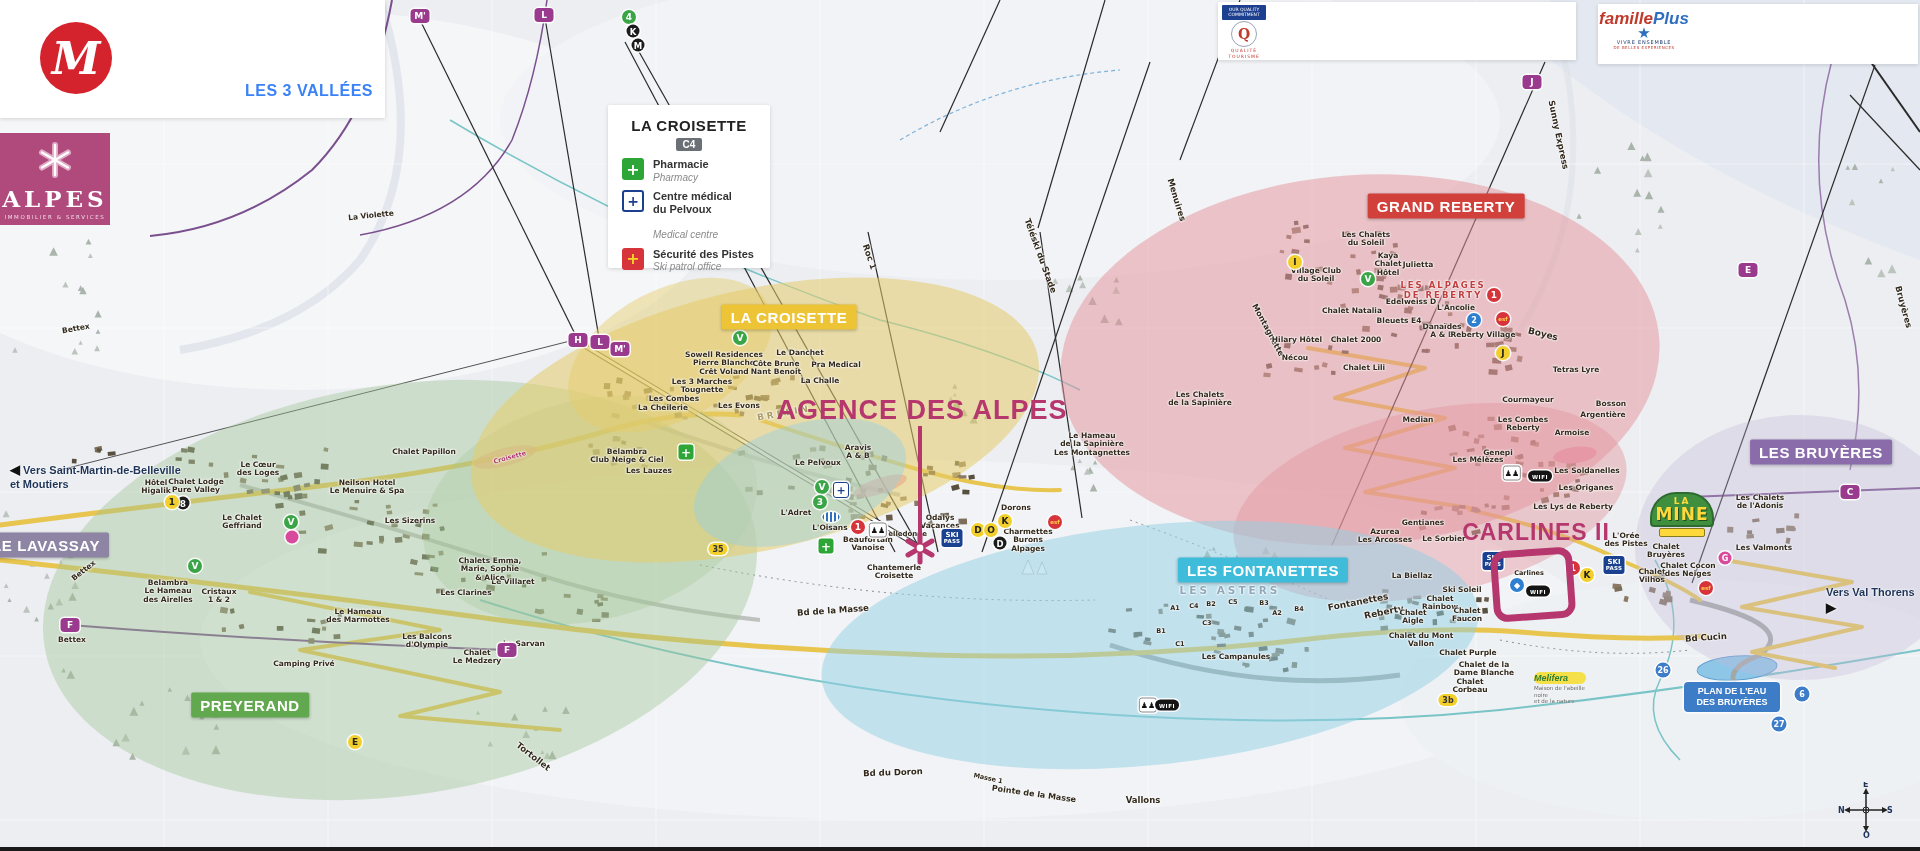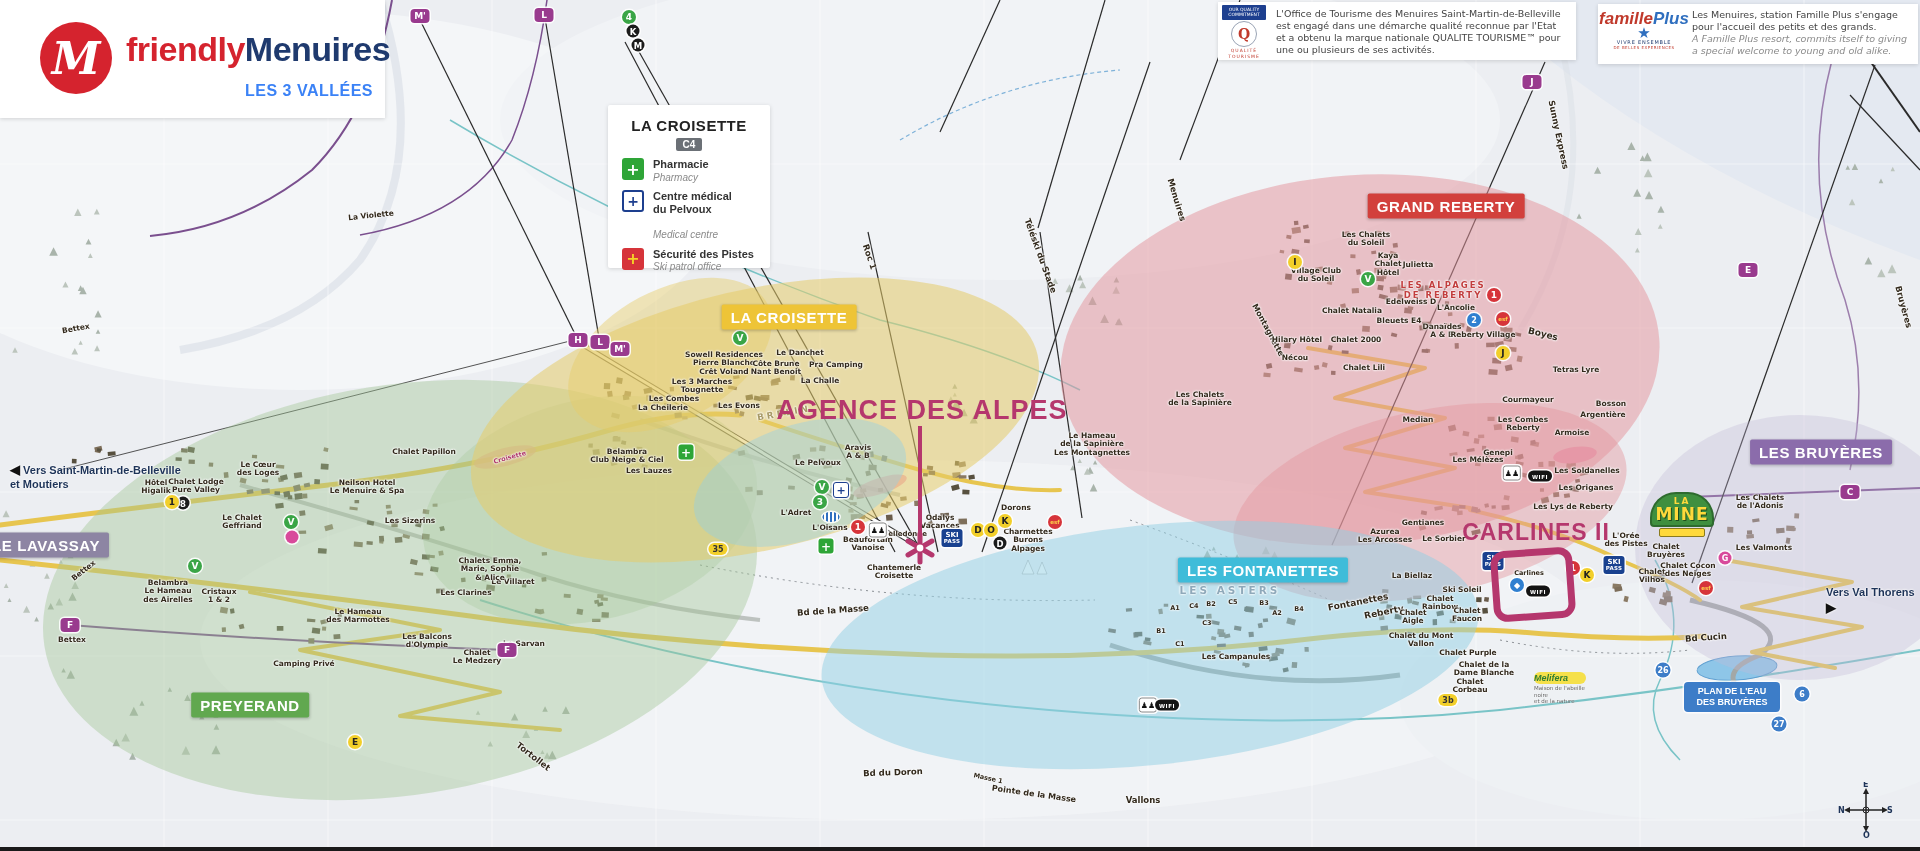--- a/index.html
+++ b/index.html
@@ -730,21 +730,21 @@
 Pierre Blanche
 Crêt Voland</div>
       <div class="map-label" style="left: 702px; top: 386px; transform: translate(-50%, -50%);">Les 3 Marches
 Tougnette</div>
       <div class="map-label" style="left: 674px; top: 399px; transform: translate(-50%, -50%);">Les Combes</div>
       <div class="map-label" style="left: 663px; top: 408px; transform: translate(-50%, -50%);">La Cheilerie</div>
       <div class="map-label" style="left: 739px; top: 406px; transform: translate(-50%, -50%);">Les Evons</div>
       <div class="map-label" style="left: 800px; top: 353px; transform: translate(-50%, -50%);">Le Danchet</div>
       <div class="map-label" style="left: 776px; top: 368px; transform: translate(-50%, -50%);">Côte Brune
 Nant Benoit</div>
-      <div class="map-label" style="left: 836px; top: 365px; transform: translate(-50%, -50%);">Pra Camping</div>
+      <div class="map-label" style="left: 836px; top: 365px; transform: translate(-50%, -50%);">Pra Medical</div>
       <div class="map-label" style="left: 820px; top: 381px; transform: translate(-50%, -50%);">La Challe</div>
       <div class="map-label" style="left: 784px; top: 413px; transform: translate(-50%, -50%) rotate(-10deg); font-size: 9px; color: rgb(168, 154, 102); letter-spacing: 3px;">BRELIN</div>
       <div class="map-label" style="left: 796px; top: 513px; transform: translate(-50%, -50%);">L'Adret</div>
       <div class="map-label" style="left: 818px; top: 463px; transform: translate(-50%, -50%);">Le Pelvoux</div>
       <div class="map-label" style="left: 858px; top: 452px; transform: translate(-50%, -50%);">Aravis
 A &amp; B</div>
       <div class="map-label" style="left: 1092px; top: 445px; transform: translate(-50%, -50%);">Le Hameau
 de la Sapinière
 Les Montagnettes</div>
       <div class="map-label" style="left: 1200px; top: 399px; transform: translate(-50%, -50%);">Les Chalets
@@ -978,26 +978,39 @@
       <path d="M50,28 l-6,-3 v6 z" fill="#222"></path>
     <circle cx="28" cy="28" r="3" fill="none" stroke="#222"></circle>
     <text x="25" y="5">E</text>
     <text x="49" y="31">S</text>
     <text x="25" y="56">O</text>
     <text x="0" y="31">N</text>
   </svg>
 
   <div class="card" id="logo-card">
     <div id="logo-m">M</div>
-    <div id="logo-text">
-      <span class="red">friendly</span><span class="navy">Menuires</span>
-    </div>
     <div id="logo-tag">LES 3 VALLÉES</div>
   </div>
 
+  <div id="alpes-card">
+    <svg id="alpes-star" width="38" height="38" viewBox="0 0 38 38">
+      <g stroke="#e0a9c4" stroke-width="6" stroke-linecap="round">
+        <line x1="19" y1="4" x2="19" y2="34"></line>
+          <line x1="6" y1="11.5" x2="32" y2="26.5"></line>
+          <line x1="32" y1="11.5" x2="6" y2="26.5"></line>
+      </g>
+      <g stroke="#fff" stroke-width="2.4" stroke-linecap="round">
+        <line x1="19" y1="4" x2="19" y2="34"></line>
+          <line x1="6" y1="11.5" x2="32" y2="26.5"></line>
+          <line x1="32" y1="11.5" x2="6" y2="26.5"></line>
+      </g>
+    </svg>
+    <div id="alpes-name">ALPES</div>
+    <div id="alpes-sub">IMMOBILIER &amp; SERVICES</div>
+  </div>
 
   <div class="card" id="legend-card">
     <div id="legend-title">LA CROISETTE</div>
     <div id="legend-ref">C4</div>
     <div class="legend-row">
       <div class="legend-icon li-g">+</div>
       <div class="legend-txt"><span>Pharmacie</span><br>
         <span class="legend-en">Pharmacy</span></div>
     </div>
     <div class="legend-row">
@@ -1018,32 +1031,27 @@
       <div id="qt-badge">
         <span>OUR QUALITY</span><br>
         <span>COMMITMENT</span>
       </div>
       <div id="qt-circle">Q</div>
       <div id="qt-name">
         <span>QUALITÉ</span><br>
         <span>TOURISME</span>
       </div>
     </div>
-    <div id="qt-text">L'Office de Tourisme des Menuires Saint-Martin-de-Belleville est engagé dans une démarche qualité reconnue par l'Etat et a obtenu la marque nationale QUALITE TOURISME™ pour une ou plusieurs de ses activités.</div>
   </div>
 
   <div class="card" id="fp-card">
     <div id="fp-logo">
       <div style="margin-top:5px">
         <span id="fp-f">famille</span><span id="fp-p">Plus</span>
       </div>
       <div id="fp-star">★</div>
       <div id="fp-s1">VIVRE ENSEMBLE</div>
       <div id="fp-s2">DE BELLES EXPERIENCES</div>
     </div>
-    <div id="fp-text">
-      <span>Les Menuires, station Famille Plus s'engage pour l'accueil des petits et des grands.</span><br>
-      <span class="en">A Famille Plus resort, commits itself to giving a special welcome to young and old alike.</span>
-    </div>
   </div>
 
   <div id="bottom-border"></div>
 </div>
 
 </body></html>

